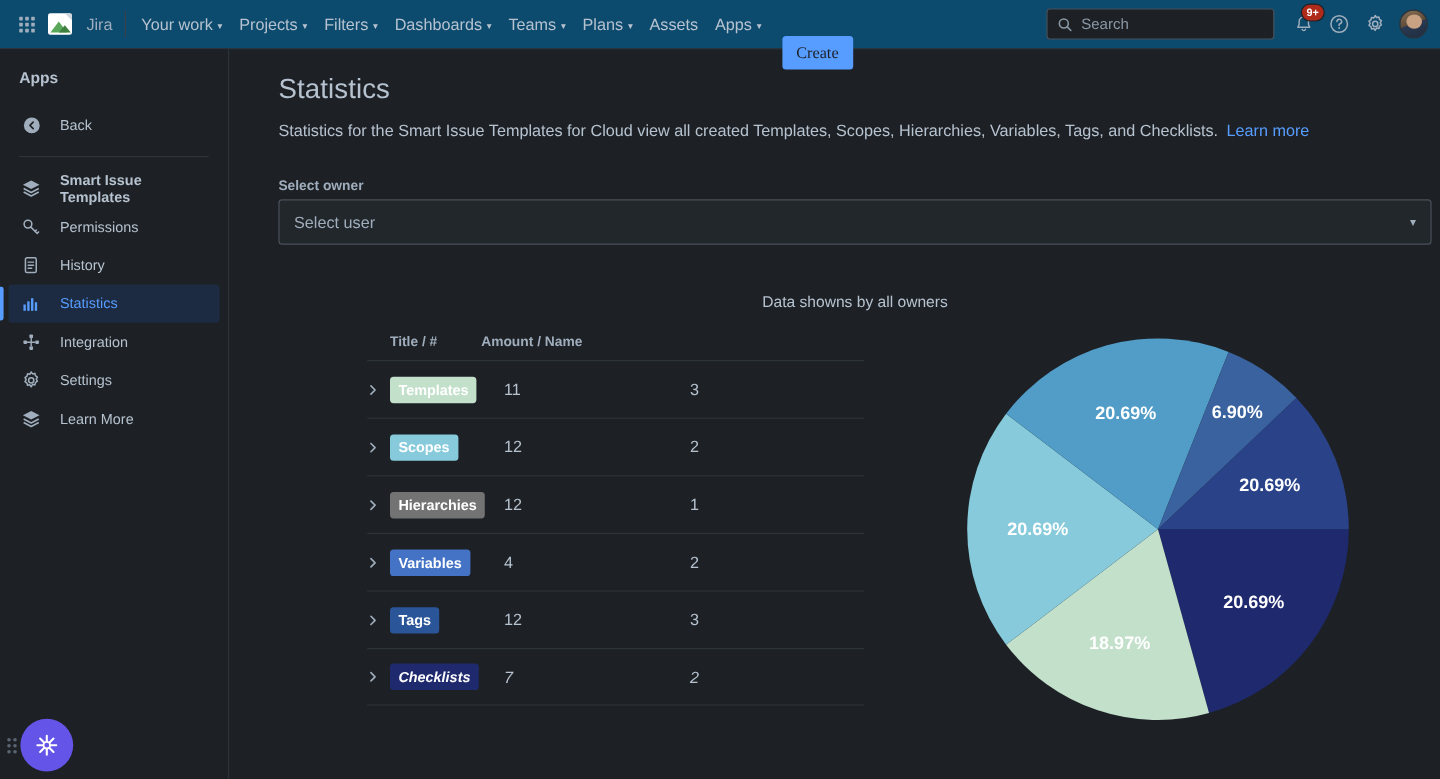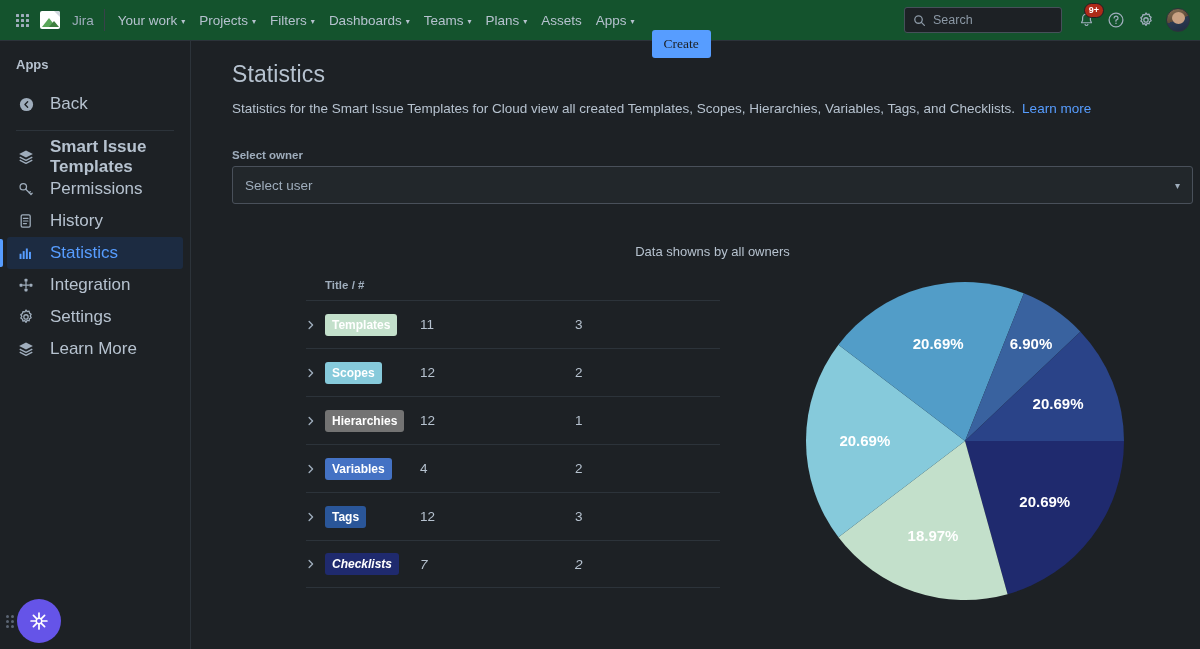--- a/index.html
+++ b/index.html
@@ -8,21 +8,21 @@
     width: 1200px; height: 649px;
     background: #1d2125;
     font-family: "Liberation Sans", sans-serif;
     color: #b6c2cf;
     overflow: hidden;
   }
 
   
   .topnav {
     height: 41px; width: 1200px;
-    background: #14532d;
+    background: #0c4a6e;
     border-bottom: 1px solid #2c333a;
     display: flex; align-items: center;
     padding: 0 10px 0 8px;
     position: relative;
   }
   .nav-left { display: flex; align-items: center; gap: 0; }
   .icon-btn {
     width: 28px; height: 28px;
     display: flex; align-items: center; justify-content: center;
     border-radius: 4px; cursor: pointer;
@@ -56,21 +56,21 @@
   .create-btn {
     background: #579dff; color: #1d2125;
     font-size: 13.5px; font-weight: 500;
     padding: 6px 12px; border-radius: 3px;
     margin-left: 10px; cursor: pointer; border: none;
     font-family: Liberation Serif, serif;
     margin-top: 48px;
   }
   .nav-right { margin-left: auto; display: flex; align-items: center; gap: 2px; }
   .searchbox {
-    width: 158px; height: 26px;
+    width: 190px; height: 26px;
     border: 1px solid #46505a; border-radius: 3px;
     background: #1d2125;
     display: flex; align-items: center; gap: 7px;
     padding: 0 8px; margin-right: 8px; cursor: text; margin-left: 21px;
   }
   .searchbox .ph { font-size: 12.5px; color: #8b98a5; }
   .notif-wrap { position: relative; width: 28px; height: 28px; }
   .badge9 {
     position: absolute; top: -3px; right: -4px;
     background: #ae2a19; color: #fff;
@@ -103,21 +103,21 @@
     flex: 0 0 191px;
   }
   .side-title {
     font-size: 13px; font-weight: 700; color: #b6c2cf;
     padding: 0 16px; margin-bottom: 16px;
   }
   .side-item {
     display: flex; align-items: center; gap: 14px;
     height: 32px; margin: 0 7px; padding: 0 9px;
     border-radius: 3px; cursor: pointer;
-    font-size: 17px; color: #b6c2cf;
+    font-size: 12px; color: #b6c2cf;
     position: relative;
   }
   .side-item.selected { background: #1c2b41; color: #579dff; }
   .side-item.selected::before {
     content: ""; position: absolute; left: -7px; top: 2px;
     width: 3px; height: 28px; background: #579dff; border-radius: 0 2px 2px 0;
   }
   .side-item.bold { font-weight: 700; }
   .side-icn { width: 20px; height: 20px; flex: 0 0 20px; display: flex; align-items: center; justify-content: center; }
   .side-div { height: 1px; background: #2c333a; margin: 10px 16px; }
@@ -417,20 +417,21 @@
       <span class="chev">▾</span>
     </div>
 
     <div class="data-note">Data showns by all owners</div>
 
     <div class="content-row">
 
       <div class="table">
         <div class="thead">
           <div class="th-a">Title / #</div>
+          <div class="th-b">Amount / Name</div>
         </div>
 
         <div class="trow">
           <div class="c-toggle">
             <svg width="10" height="10" viewBox="0 0 16 16">
               <path d="M5 2.5L10.5 8 5 13.5" fill="none" stroke="#9fadbc" stroke-width="2.2" stroke-linecap="round" stroke-linejoin="round"></path>
             </svg>
           </div>
           <div class="c-title">
             <span class="pill" id="pill0" style="background: rgb(195, 224, 203);">Templates</span>

